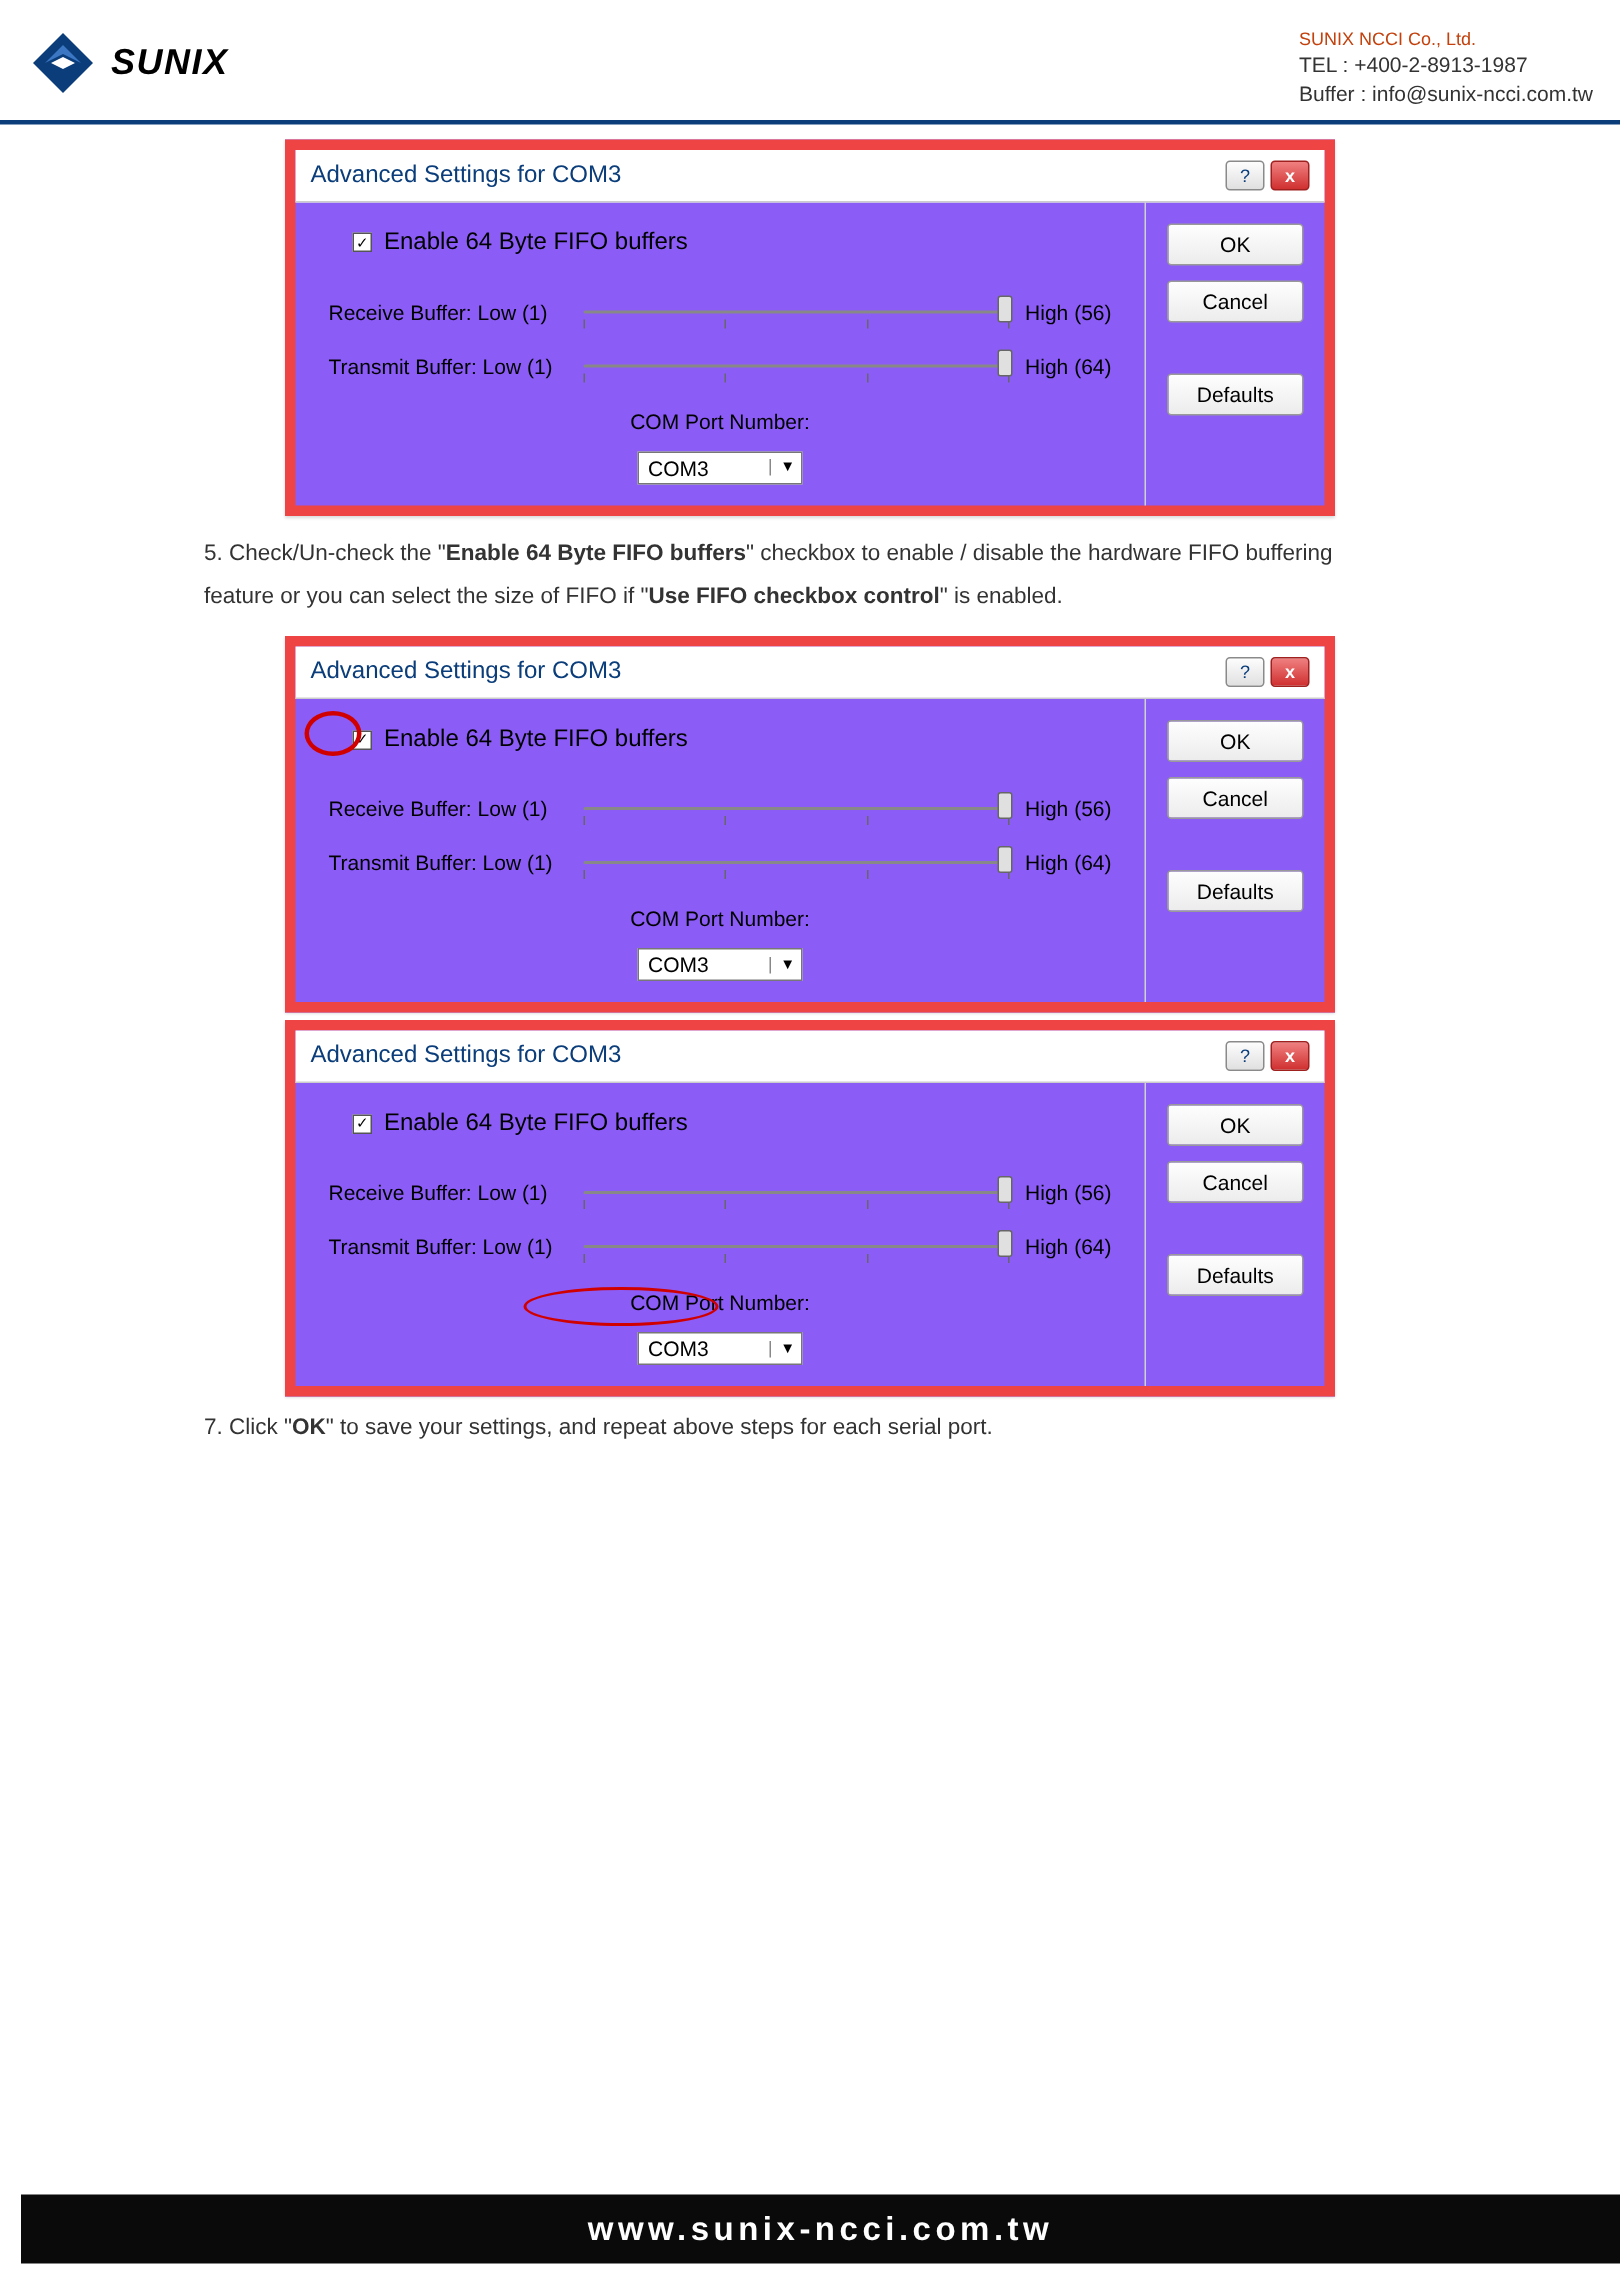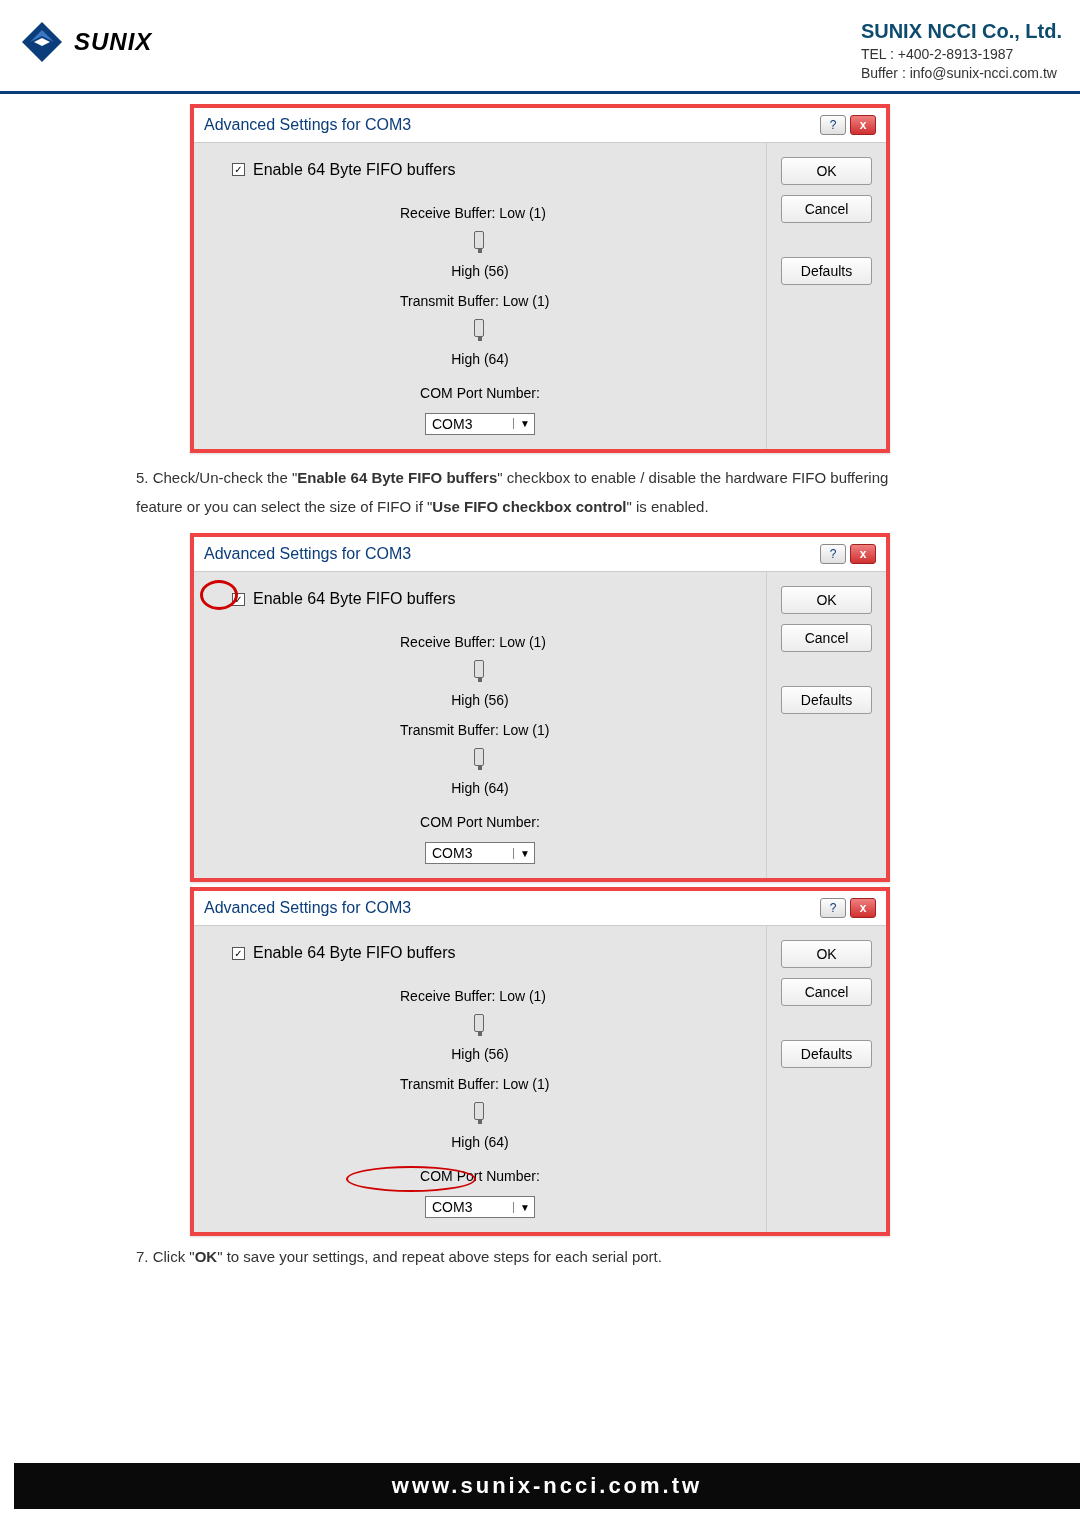--- a/index.html
+++ b/index.html
@@ -14,27 +14,27 @@
     display: flex;
     justify-content: space-between;
     align-items: flex-start;
     padding: 18px 18px 8px 18px;
     border-bottom: 3px solid #0a3d7a;
   }
   .logo-block { display: flex; align-items: center; gap: 8px; }
   .logo-icon { width: 48px; height: 48px; }
   .logo-text { font-weight: bold; font-style: italic; font-size: 24px; letter-spacing: 1px; color: #000; }
   .company-info { text-align: left; font-size: 14px; line-height: 1.35; color: #333; }
-  .company-name { font-weight: bold; color: #0c4a6e; font-size: 20px; }
+  .company-name { font-weight: normal; color: #c2410c; font-size: 12px; }
   .content { padding: 10px 64px 0 64px; }
   .dialog {
     width: 700px;
     margin: 0 auto 5px auto;
-    border: 4px solid #ef4444;
-    background: #e5e5e5;
+    border: 7px solid #ef4444;
+    background: #8b5cf6;
     position: relative;
     box-shadow: 0 1px 2px rgba(0,0,0,0.15);
   }
   .dialog .titlebar {
     background: #fff;
     padding: 7px 10px;
     font-size: 16px;
     color: #0a3d7a;
     border-bottom: 1px solid #ccc;
     position: relative;
@@ -57,21 +57,21 @@
     background: linear-gradient(#fefefe,#ececec);
     border: 1px solid #999; border-radius: 3px;
     padding: 5px 4px; text-align: center; font-size: 14px;
     min-height: 26px;
   }
   .chk-row { display:flex; align-items:center; gap:8px; margin-bottom: 26px; margin-left: 16px; }
   .chk {
     width:13px; height:13px; border:1px solid #555; background:#fff; display:inline-flex; align-items:center; justify-content:center;
     font-size: 10px; color:#000;
   }
-  .slider-row { display:flex; align-items:center; gap:10px; margin: 4px 0 14px 0; font-size: 14px; flex-direction: column; }
+  .slider-row { display:flex; align-items:center; gap:10px; margin: 4px 0 14px 0; font-size: 14px; }
   .slider-label { width: 160px; text-align:left; }
   .slider-track { flex:1; position:relative; padding-top:4px; }
   .track-line { height:2px; background:#888; width:100%; position:relative; top:6px; border-radius:1px; }
   .ticks { display:flex; justify-content:space-between; margin-top:10px; }
   .tick { width:1px; height:6px; background:#666; }
   .thumb { position:absolute; right:-2px; top:0; width:10px; height:18px; background:#e0e0e0; border:1px solid #666; border-radius:2px; }
   .combo-row { display:flex; align-items:center; gap:12px; margin-top: 18px; font-size:14px;flex-direction:column; }
   .combo {
     background:#fff; border:1px solid #777; padding:2px 4px 2px 6px; font-size:14px;
     display:inline-flex; align-items:center; justify-content:space-between; gap:26px; min-width:110px;

